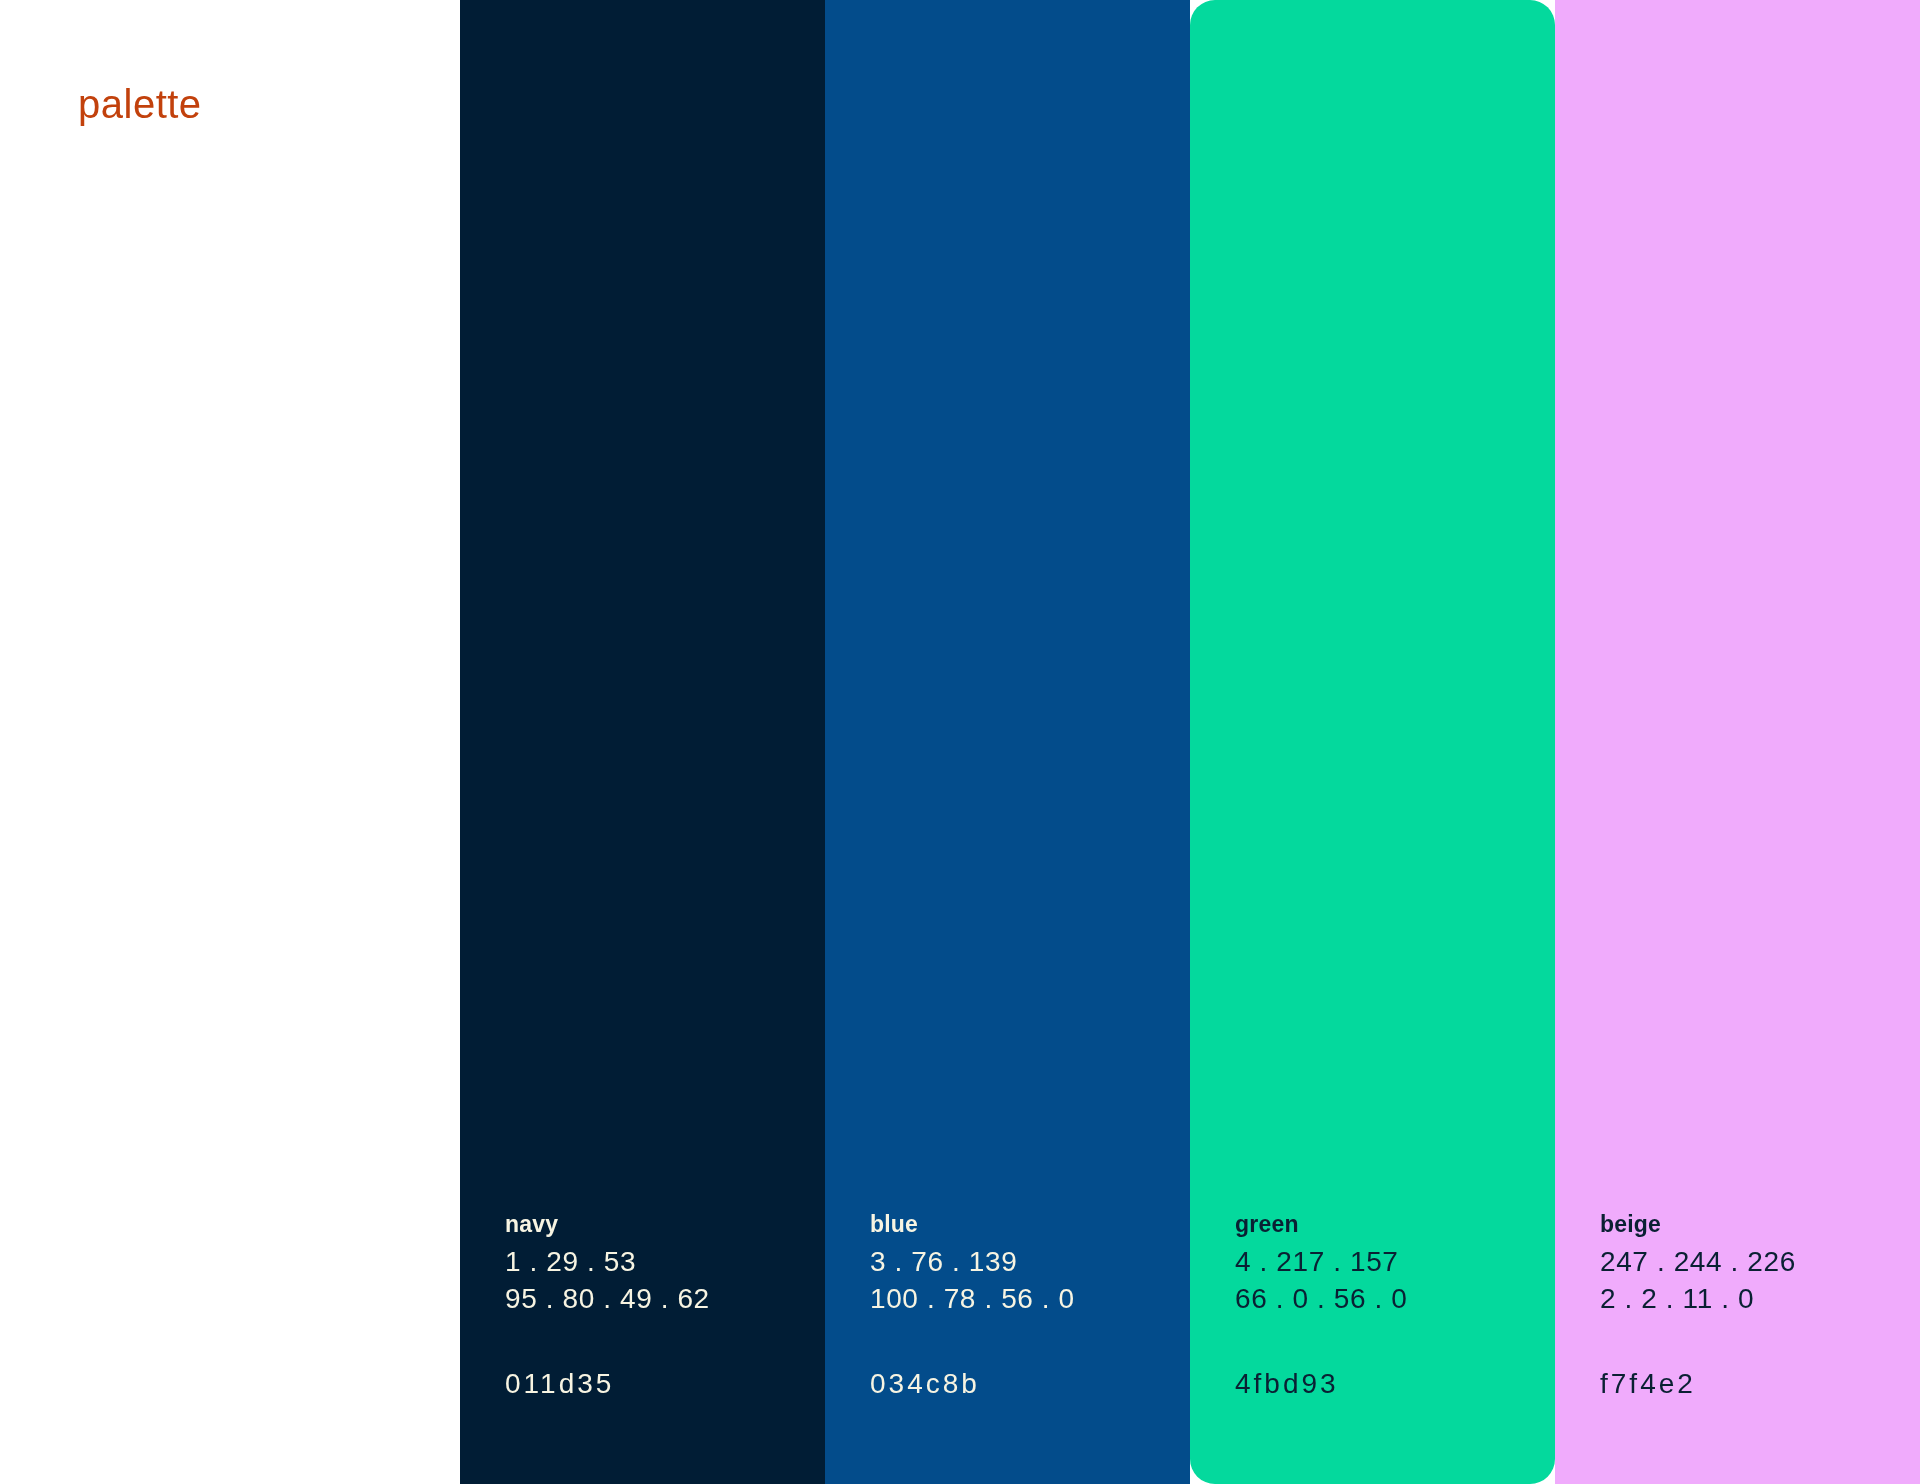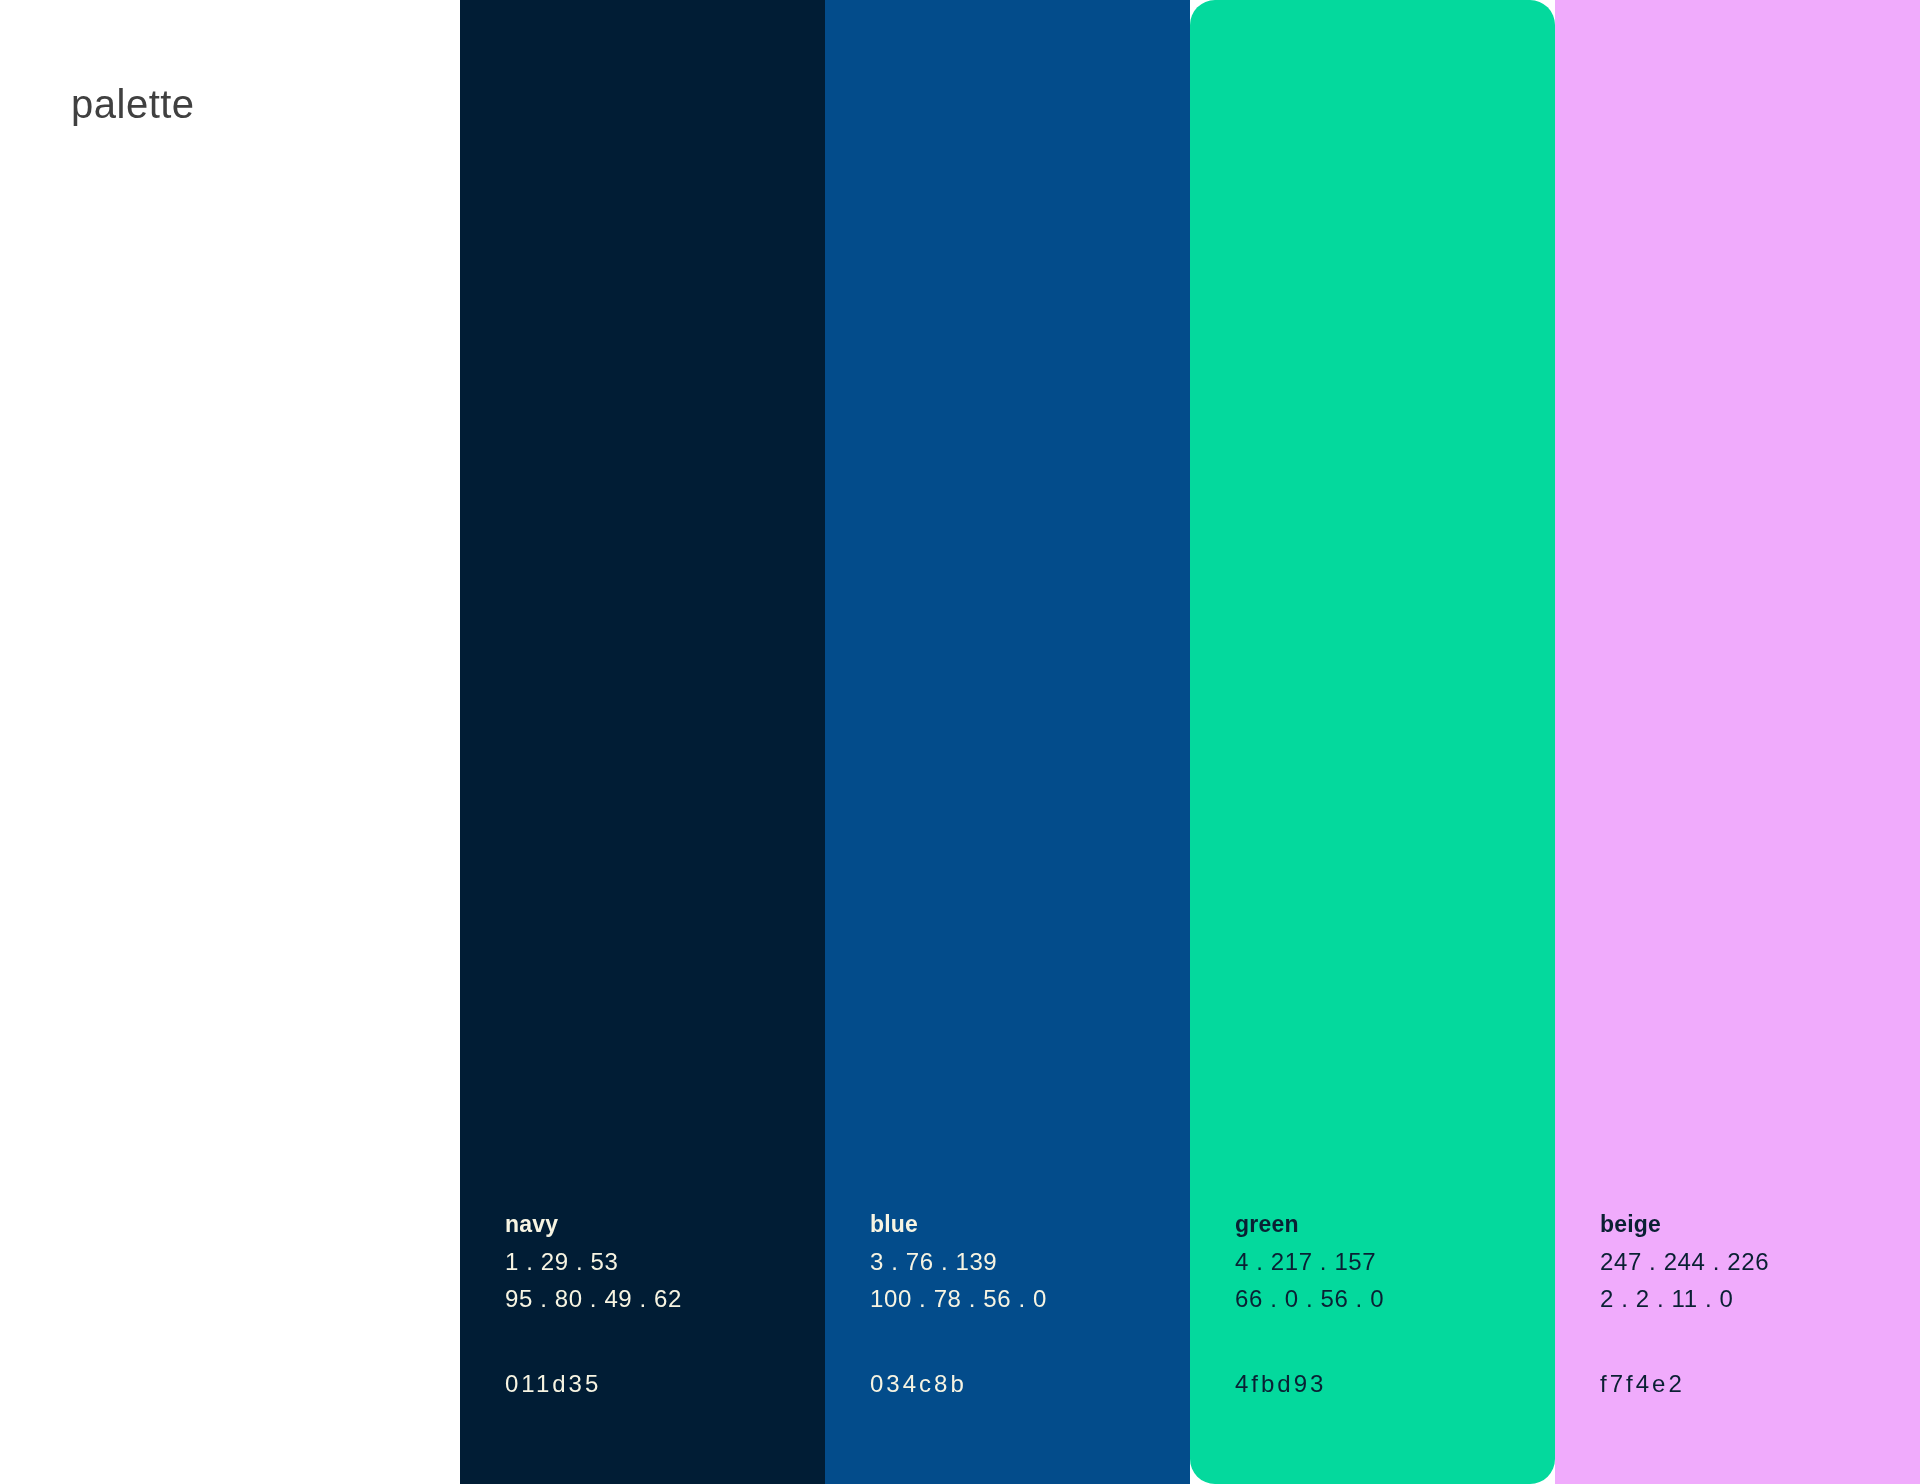--- a/index.html
+++ b/index.html
@@ -17,26 +17,26 @@
 
   #palette-board {
     position: absolute;
     inset: 0;
     background: #ffffff;
   }
 
   
   #page-title {
     position: absolute;
-    left: 71px;
+    left: 78px;
     top: 84px;
     font-size: 40px;
     font-weight: 300;
     letter-spacing: 0.5px;
-    color: #404040;
+    color: #c2410c;
     line-height: 1;
     white-space: nowrap;
     text-align: right;
   }
 
   #caption-block {
     position: absolute;
     left: 85px;
     top: 1266px;
     line-height: 38px;
@@ -74,21 +74,21 @@
     width: 250px;
   }
   .swatch-name {
     font-size: 23px;
     font-weight: 700;
     letter-spacing: 0.2px;
     line-height: 37px;
     white-space: nowrap;
   }
   .swatch-value {
-    font-size: 24px;
+    font-size: 28px;
     font-weight: 300;
     line-height: 37px;
     letter-spacing: 0.6px;
     white-space: nowrap;
   }
   .swatch-value.hex {
     letter-spacing: 3px;
     margin-top: 48px;
   }
 </style>

